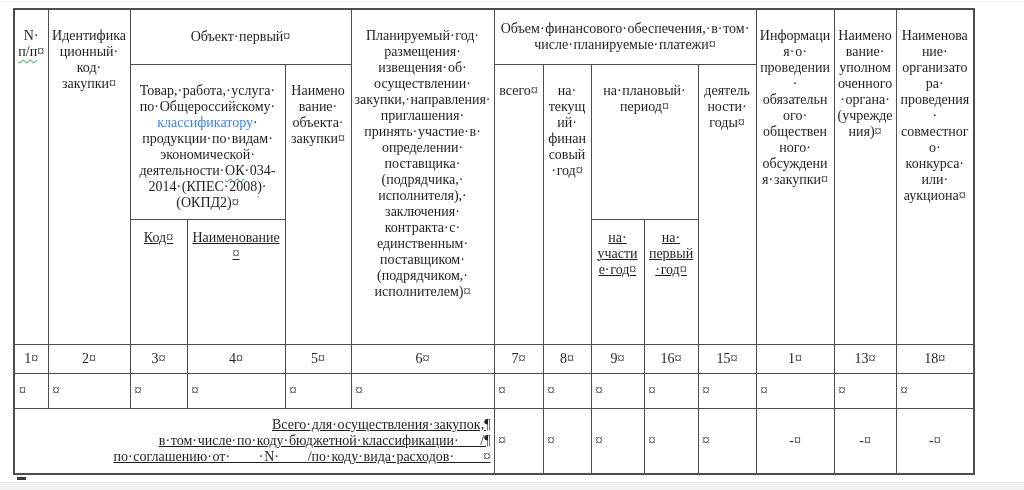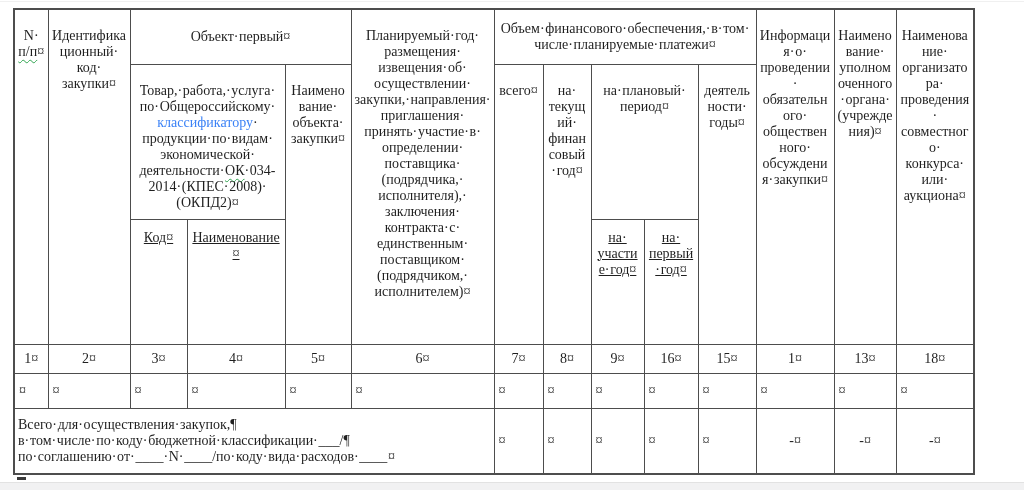--- a/index.html
+++ b/index.html
@@ -27,21 +27,21 @@
   tr.r2{height:155px;}
   tr.r3{height:125px;}
   tr.r4{height:29px;}
   tr.r5{height:35px;}
   tr.r6{height:66px;}
   td.vt{padding-top:18px;}
   td.vm{vertical-align:middle;}
   td.pt{padding-top:10px;text-decoration:underline;}
   td.num{vertical-align:middle;text-align:center;}
   td.mark{vertical-align:middle;text-align:left;padding-left:4px;}
-  td.total{vertical-align:middle;text-align:left;}
+  td.total{vertical-align:middle;text-align:right;text-decoration:underline;}
   td.dash{vertical-align:middle;text-align:center;}
   .link{color:#3b82f6;cursor:pointer;text-decoration:none;}
   .squig{
     text-decoration-line:underline;
     text-decoration-style:wavy;
     text-decoration-color:#2fa44f;
     text-decoration-thickness:1px;
     text-underline-offset:3px;
   }
   .fragment{position:absolute;left:17px;top:477px;width:9px;height:3px;background:#3a3a3a;}

